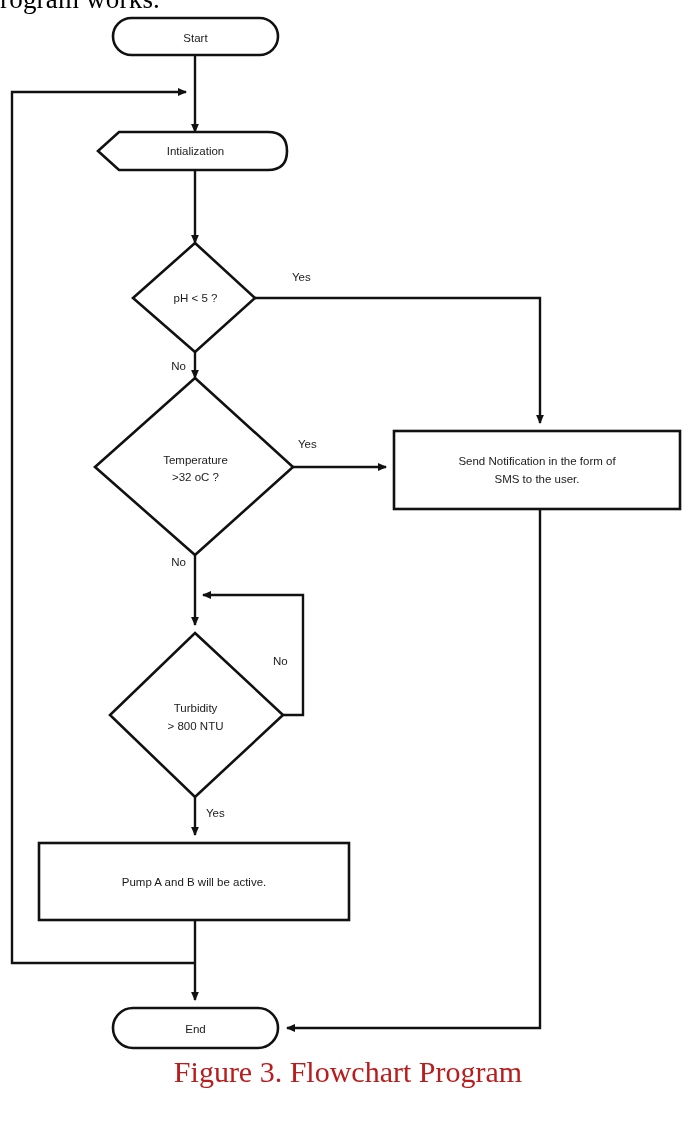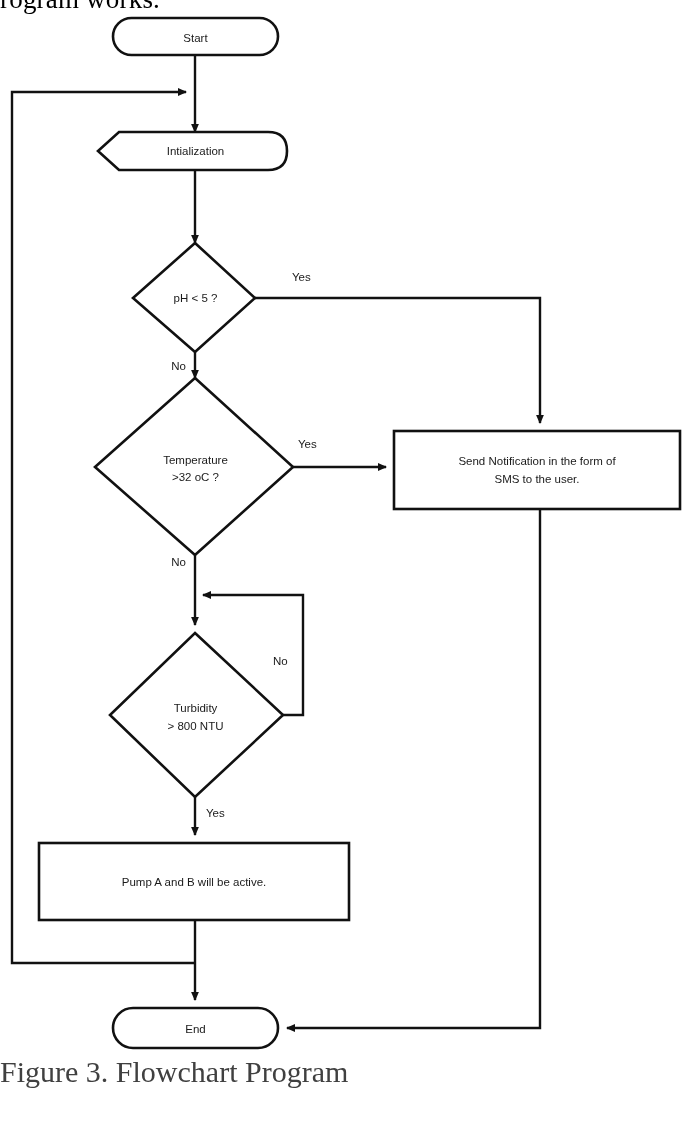--- a/index.html
+++ b/index.html
@@ -31,23 +31,24 @@
     font-size: 27px;
     color: #000000;
     letter-spacing: 0.2px;
     white-space: nowrap;
   }
   .figure-caption {
     position: absolute;
     left: 0;
     top: 1055px;
     width: 696px;
+    text-align: center;
     font-family: "Liberation Serif", serif;
     font-size: 30px;
-    color: #404040;
+    color: #b91c1c;
   }
   svg text {
     font-family: "Liberation Sans", sans-serif;
     fill: #1a1a1a;
   }
   .node-label {
     font-size: 11.5px;
   }
   .edge-label {
     font-size: 11.5px;

